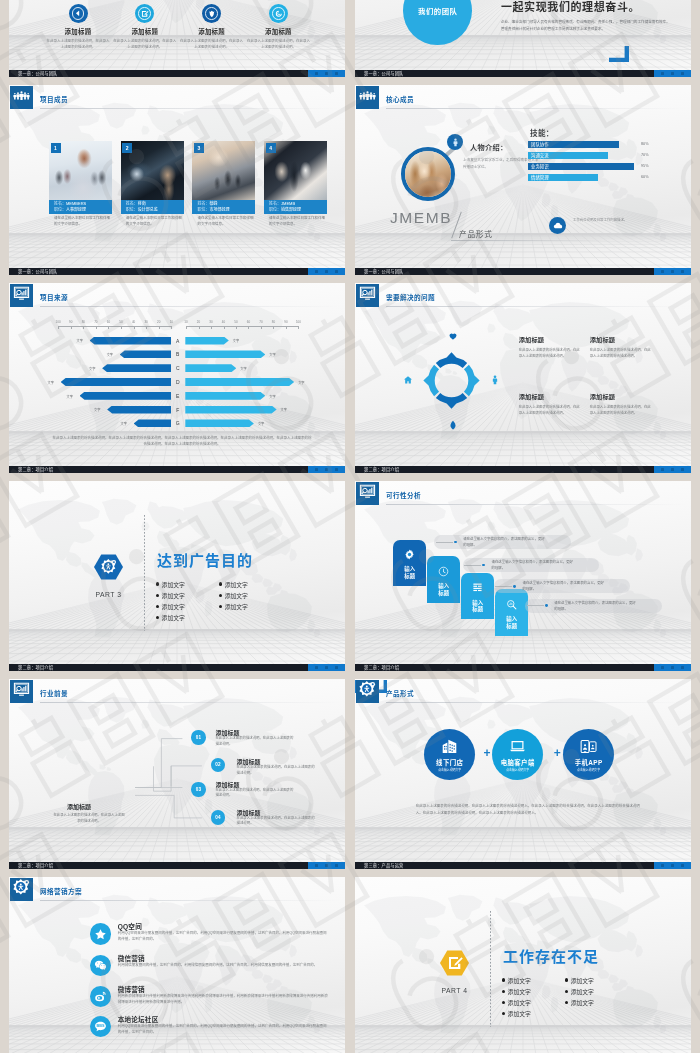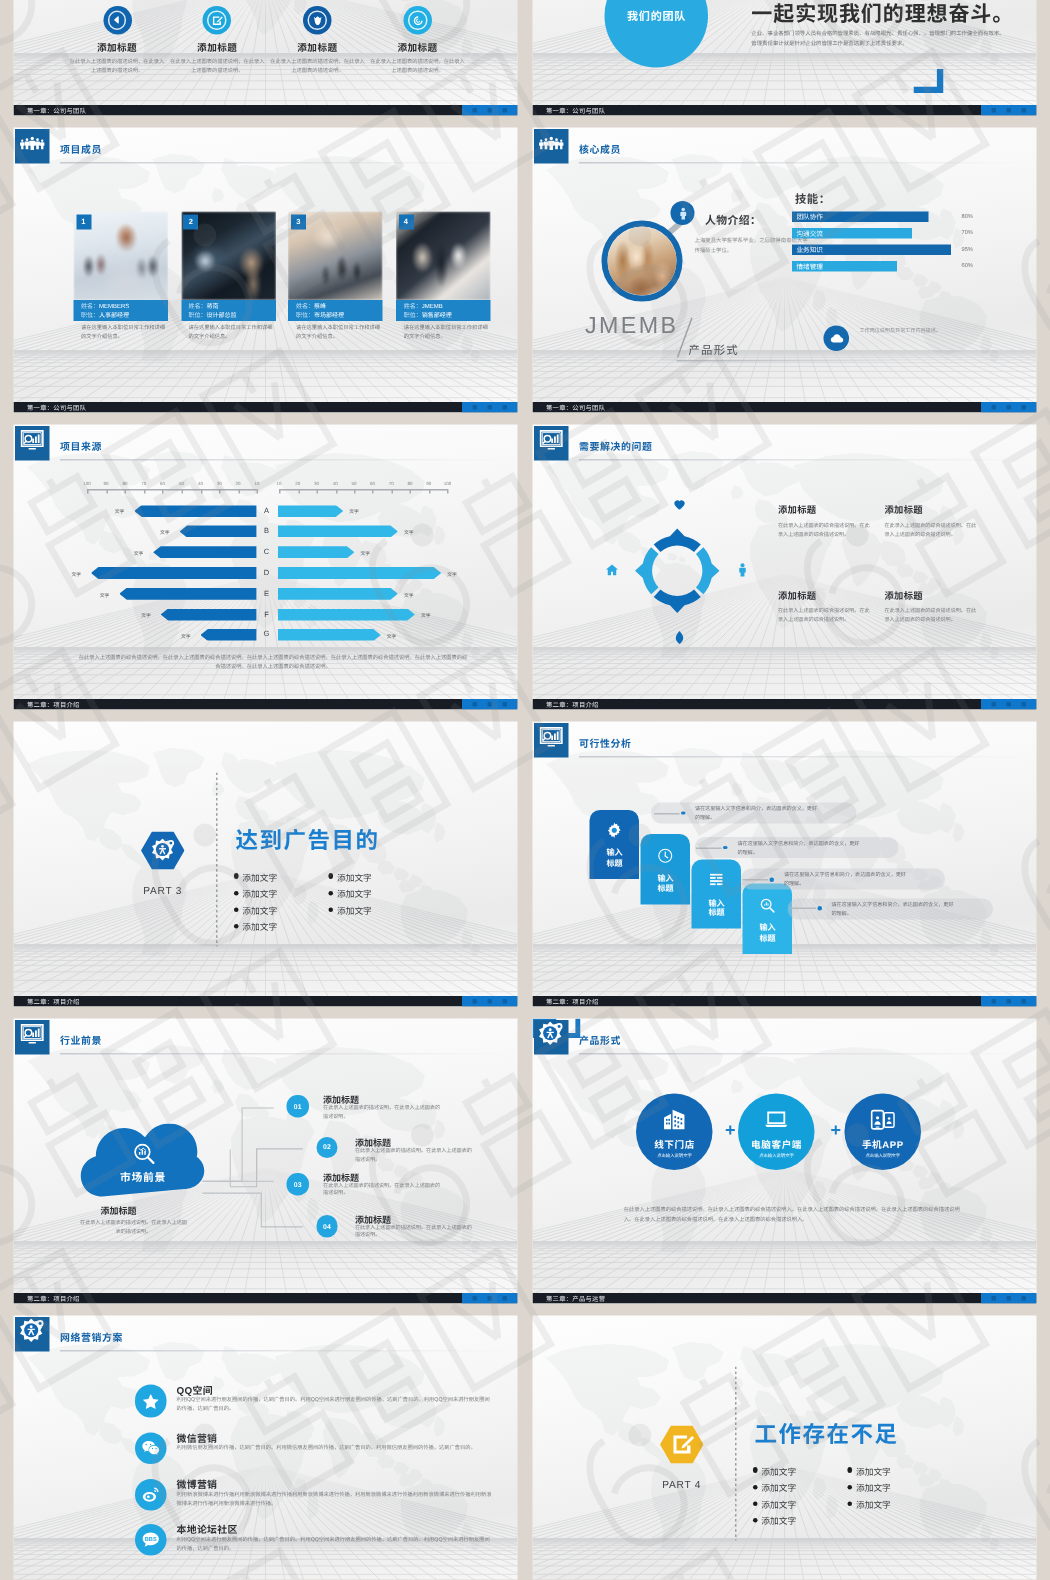--- a/index.html
+++ b/index.html
@@ -35,21 +35,21 @@
   
   .s1 .col{position:absolute;top:0;width:118px;text-align:center;}
   .s1 .ic{width:19px;height:19px;border-radius:50%;margin:0 auto;display:flex;align-items:center;justify-content:center;position:relative;}
   .s1 .ic:after{content:"";position:absolute;left:3.2px;top:3.2px;right:3.2px;bottom:3.2px;border-radius:50%;border:.9px solid rgba(255,255,255,.85);}
   .s1 .ic svg{width:7.6px;height:7.6px;fill:#fff;position:relative;z-index:2;}
   .s1 .t{margin-top:3.5px;font-size:6.4px;font-weight:bold;color:#2b2b2b;letter-spacing:.3px;}
   .s1 .b{margin-top:2.5px;font-size:3.5px;line-height:1.78;color:#84878a;padding:0 26px;}
   
   .s2 .circ{position:absolute;border-radius:50%;background:#29abe2;display:flex;align-items:center;justify-content:center;
             color:#fff;font-size:7.4px;font-weight:bold;letter-spacing:.5px;}
-  .s2 .h1,.s2 .h2{color:#2f2f2f;font-weight:bold;letter-spacing:.6px;font-size:14px;line-height:1;}
+  .s2 .h1,.s2 .h2{color:#2f2f2f;font-weight:bold;letter-spacing:.6px;font-size:11px;line-height:1;}
   .s2 .bd{color:#6f7276;font-size:3.6px;line-height:2.0;}
   .brk{position:absolute;}
   
   .s3 .card{position:absolute;width:63px;}
   .s3 .ph{position:relative;width:63px;height:59px;overflow:hidden;}
   .s3 .num{position:absolute;left:1.5px;top:1.5px;width:10px;height:10px;background:#1371b8;color:#fff;font-size:5px;
            display:flex;align-items:center;justify-content:center;font-weight:bold;z-index:2;}
   .s3 .band{width:63px;height:14px;background:#1d84c8;padding:1.3px 0 0 0;box-sizing:border-box;}
   .s3 .band div{color:#fff;font-size:4px;line-height:1.52;padding-left:5px;white-space:nowrap;}
   .s3 .band .k{color:#cbe4f6;}
@@ -1097,28 +1097,20 @@
               <rect x="14.6" y="8.4" width="1.7" height="6.2"></rect>
               <rect x="17.2" y="6.6" width="1.7" height="8"></rect>
             </g>
             <circle cx="8.4" cy="10.6" r="3.1" fill="none" stroke="#fff" stroke-width="1.4"></circle>
             <path d="M6.3 12.8l-1.8 1.8" stroke="#fff" stroke-width="1.6" stroke-linecap="round"></path>
             <path d="M8.6 19.2h6.8v1.6H8.6z" fill="#fff"></path>
           </svg></span>
       </div>
       <div class="hdt">行业前景</div>
       <div class="hdline"></div>
-      <div class="cloud"><svg viewBox="0 0 200 118" width="84" height="49.5" preserveAspectRatio="none">
-          <path d="M36 116C16 116 2 101 2 83c0-15 10-27 24-31 0-25 20-45 45-45 13 0 25 6 33 15 8-13 22-22 38-22 25 0 45 20 45 44 0 3 0 6-1 9 7 5 12 13 12 22 0 16-14 29-32 29z" fill="#1272be"></path>
-        </svg><span class="cloudic"><svg viewBox="0 0 24 24">
-            <circle cx="10.4" cy="10.4" r="7.3" fill="none" stroke="#fff" stroke-width="1.7"></circle>
-            <path d="M15.8 15.8l5.6 5.6" stroke="#fff" stroke-width="2.2" fill="none" stroke-linecap="round"></path>
-            <path d="M6.9 13.2h1.5v-2.6H6.9zm2.7 0h1.5V8.2H9.6zm2.7 0h1.5v-3.7h-1.5z"></path>
-            <path d="M6.5 6.6l2.4 2.1 2.3-2.1 3 2.6" fill="none" stroke="#fff" stroke-width="1"></path>
-          </svg></span><span class="cloudlab">市场前景</span></div>
       <div class="ctt">添加标题</div>
       <div class="cbd">在此录入上述图表的描述说明。在此录入上述图表的描述说明。</div>
       <svg class="conn" viewBox="0 0 336 190" width="336" height="190">
         <g stroke="#bcc0c4" stroke-width=".7" fill="none">
           <path d="M126 108.5H152.4V59.6H173.4"></path>
           <path d="M144.5 112.2H162.1V86.9H192.9"></path>
           <path d="M126 108.5H173.4"></path>
           <path d="M144.5 87.3V112.2"></path>
           <path d="M162.1 86.9V107.3"></path>
           <path d="M165.2 116.4V138.9H192.9"></path>

